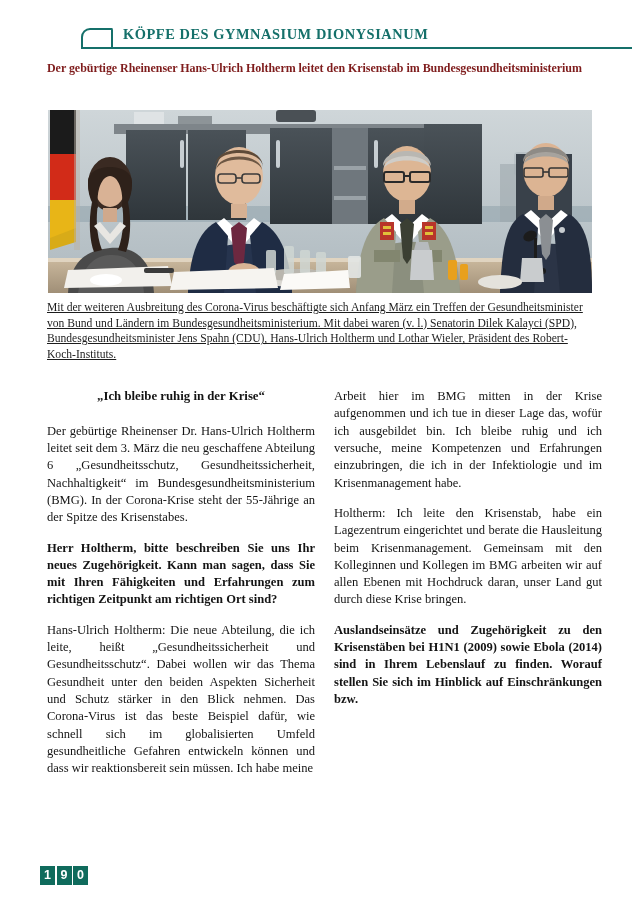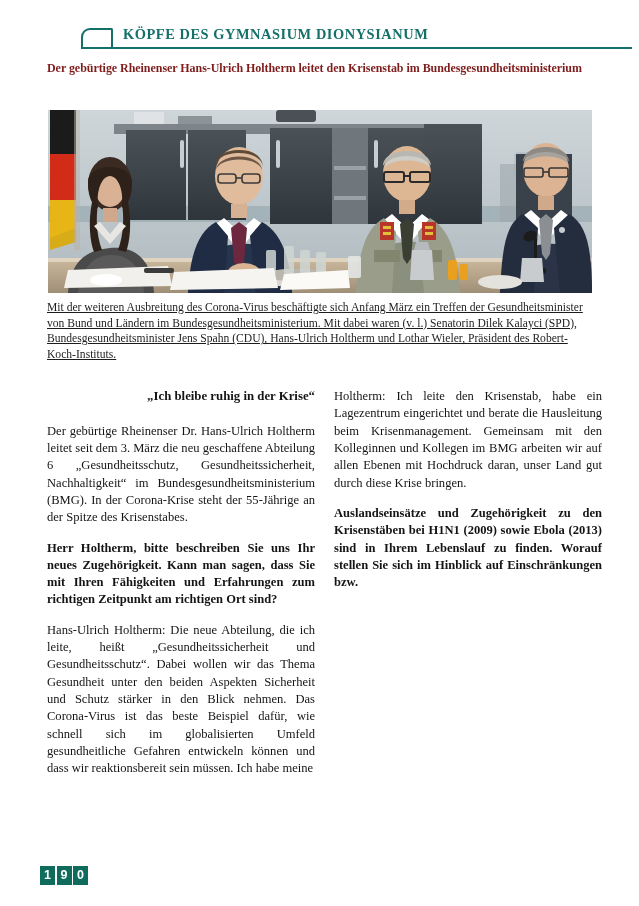--- a/index.html
+++ b/index.html
@@ -120,21 +120,21 @@
   .col-right { left: 334px; }
 
   .col p {
     margin: 0 0 13px 0;
   }
   .col p:last-child { margin-bottom: 0; }
 
   .subhead {
     font-weight: bold;
     font-size: 12.8px;
-    text-align: right;
+    text-align: center;
     margin: 0 0 17px 0 !important;
   }
   .q {
     font-weight: bold;
   }
   .speaker {
     font-weight: normal;
     margin-top: 36px;
   }
 
@@ -322,24 +322,25 @@
   <div class="col col-left">
     <p class="subhead">„Ich bleibe ruhig in der Krise“</p>
     <p>Der gebürtige Rheinenser Dr. Hans-Ulrich Holtherm leitet seit dem 3. März die neu geschaffene Abteilung 6 „Gesundheitsschutz, Gesundheitssicherheit, Nachhaltigkeit“ im Bundesgesundheitsministerium (BMG). In der Corona-Krise steht der 55-Jährige an der Spitze des Krisenstabes.</p>
     <p class="q">Herr Holtherm, bitte beschreiben Sie uns Ihr neues Zugehörigkeit. Kann man sagen, dass Sie mit Ihren Fähigkeiten und Erfahrungen zum richtigen Zeitpunkt am richtigen Ort sind?</p>
     <p>
       <span class="speaker">Hans-Ulrich Holtherm:</span><span> Die neue Abteilung, die ich leite, heißt „Gesundheitssicherheit und Gesundheitsschutz“. Dabei wollen wir das Thema Gesundheit unter den beiden Aspekten Sicherheit und Schutz stärker in den Blick nehmen. Das Corona-Virus ist das beste Beispiel dafür, wie schnell sich im globalisierten Umfeld gesundheitliche Gefahren entwickeln können und dass wir reaktionsbereit sein müssen. Ich habe meine</span>
     </p>
   </div>
 
   <div class="col col-right">
+    <p>Arbeit hier im BMG mitten in der Krise aufgenommen und ich tue in dieser Lage das, wofür ich ausgebildet bin. Ich bleibe ruhig und ich versuche, meine Kompetenzen und Erfahrungen einzubringen, die ich in der Infektiologie und im Krisenmanagement habe.</p>
     <p>
       <span class="speaker">Holtherm:</span><span> Ich leite den Krisenstab, habe ein Lagezentrum eingerichtet und berate die Hausleitung beim Krisenmanagement. Gemeinsam mit den Kolleginnen und Kollegen im BMG arbeiten wir auf allen Ebenen mit Hochdruck daran, unser Land gut durch diese Krise bringen.</span>
     </p>
-    <p class="q">Auslandseinsätze und Zugehörigkeit zu den Krisenstäben bei H1N1 (2009) sowie Ebola (2013) sind in Ihrem Lebenslauf zu finden. Worauf stellen Sie sich im Hinblick auf Einschränkungen bzw.</p>
+    <p class="q">Auslandseinsätze und Zugehörigkeit zu den Krisenstäben bei H1N1 (2009) sowie Ebola (2014) sind in Ihrem Lebenslauf zu finden. Worauf stellen Sie sich im Hinblick auf Einschränkungen bzw.</p>
   </div>
 
   <div class="folio">
     <span class="folio-digit">1</span>
     <span class="folio-digit">9</span>
     <span class="folio-digit">0</span>
   </div>
 
 </div>
 

